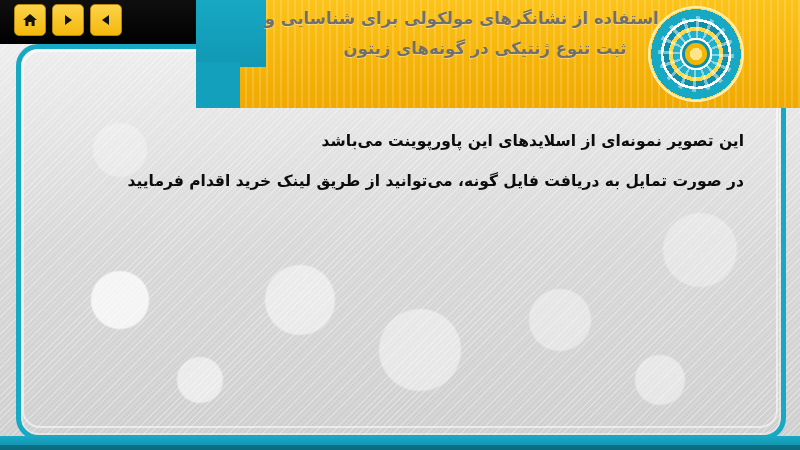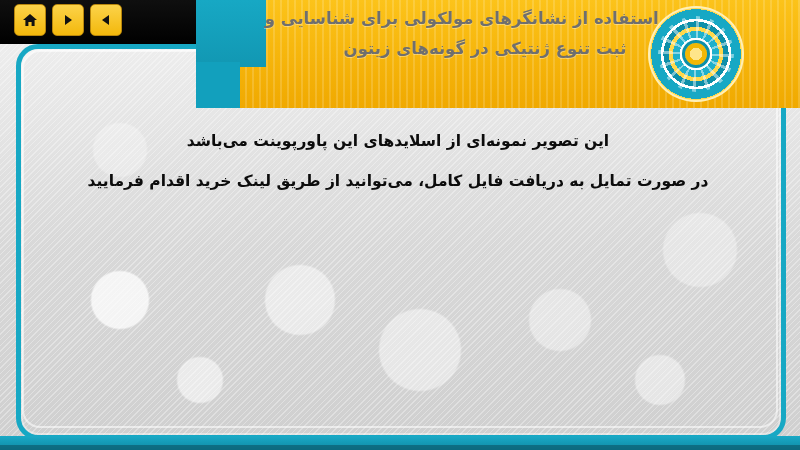--- a/index.html
+++ b/index.html
@@ -130,22 +130,22 @@
     width:30px;height:30px;border-radius:5px;
     background:linear-gradient(#fcd34a,#f3b80c);
     border:1px solid #b8860b;
     display:flex;align-items:center;justify-content:center;
     cursor:pointer;
   }
   .navbtn svg{display:block;}
 
   
   .content{
-    position:absolute;left:40px;top:128px;width:716px;
-    direction:rtl;text-align:center;
+    position:absolute;left:28px;top:128px;width:716px;
+    direction:rtl;text-align:right;
   }
   .content p{
     margin:0 0 14px 0;
     color:#0c0c0c;
     font-size:15.5px;line-height:26px;font-weight:700;
     font-family:"DejaVu Sans", sans-serif;
   }
 </style>
 </head>
 <body>
@@ -163,21 +163,21 @@
     <div class="title-plate"></div>
     <div class="title-left-notch"></div>
     <div class="title-teal-strip"></div>
 
     <div class="title-text">کامل استفاده از نشانگرهای مولکولی برای شناسایی و ثبت تنوع ژنتیکی در گونه‌های زیتون</div>
 
     <div class="medallion"></div>
 
     <div class="content">
       <p>این تصویر نمونه‌ای از اسلایدهای این پاورپوینت می‌باشد</p>
-      <p>در صورت تمایل به دریافت فایل کامل، می‌توانید از طریق لینک خرید اقدام فرمایید</p>
+      <p>در صورت تمایل به دریافت فایل گونه، می‌توانید از طریق لینک خرید اقدام فرمایید</p>
     </div>
 
     <div class="bottom-bar"></div>
   </div>
 
   <div class="nav">
     <div class="navbtn">
       <svg width="14" height="14" viewBox="0 0 14 14">
         <polygon points="10,2 10,12 3,7" fill="#111"></polygon>
       </svg>

